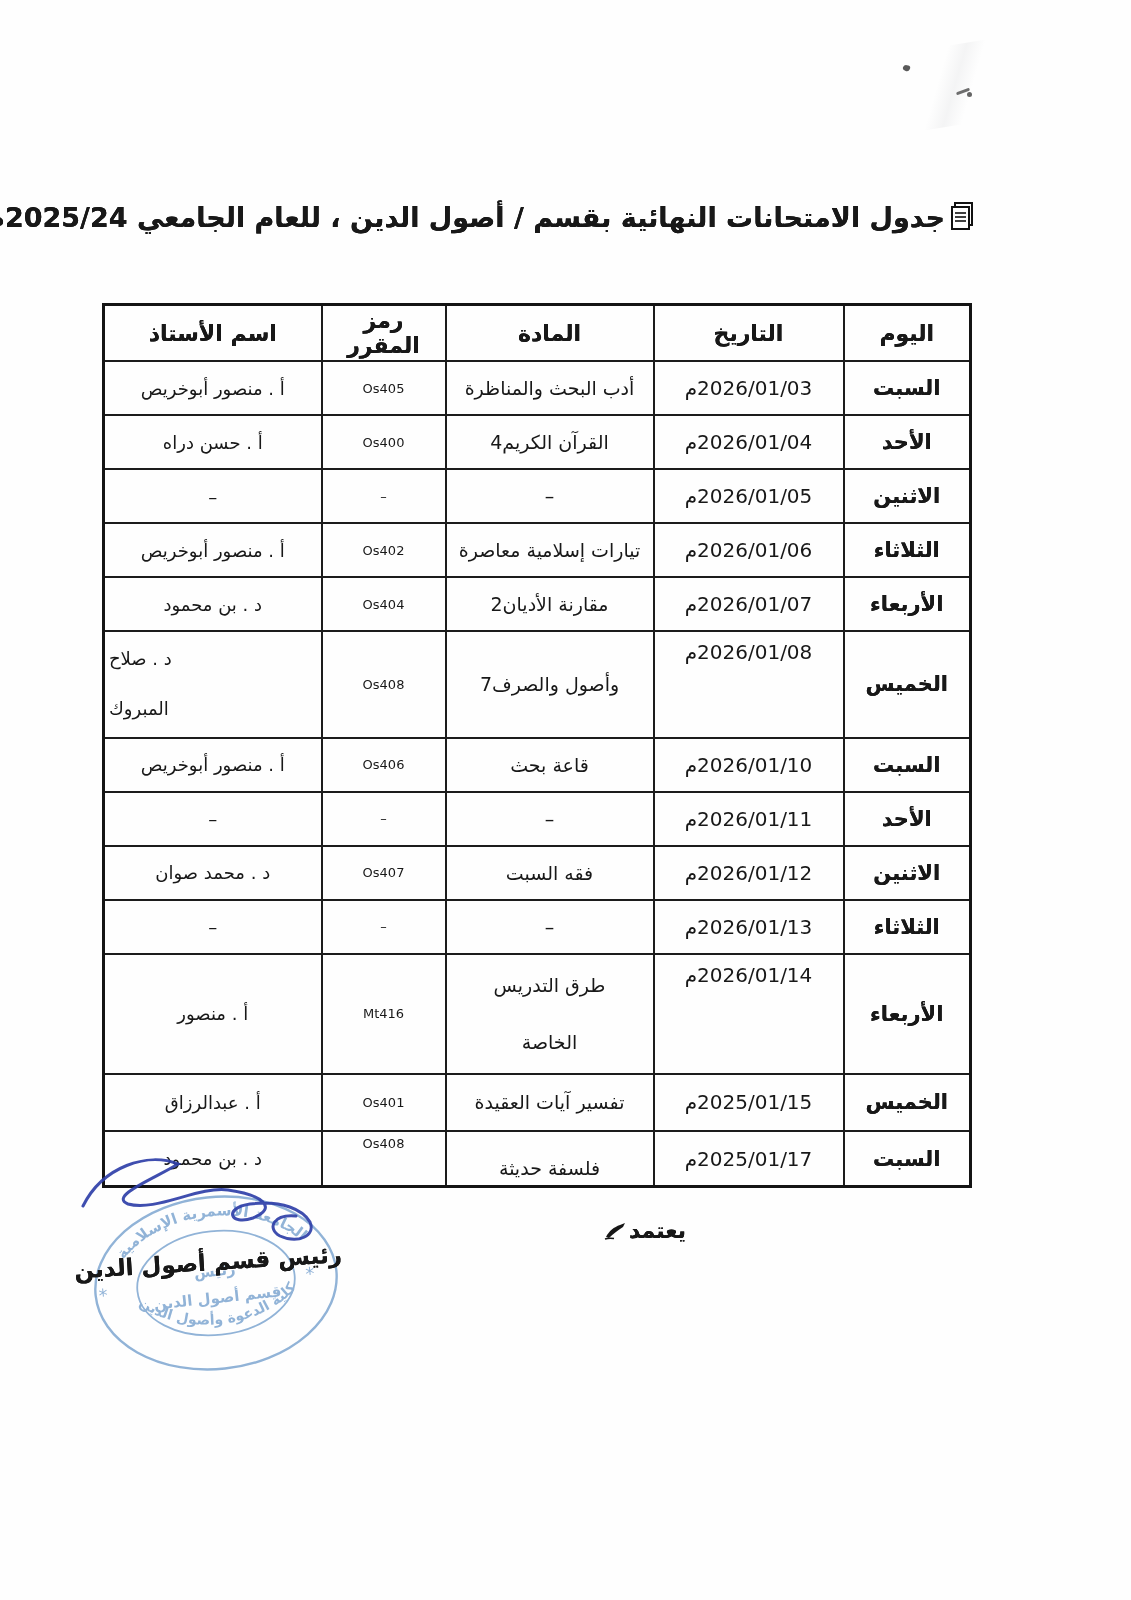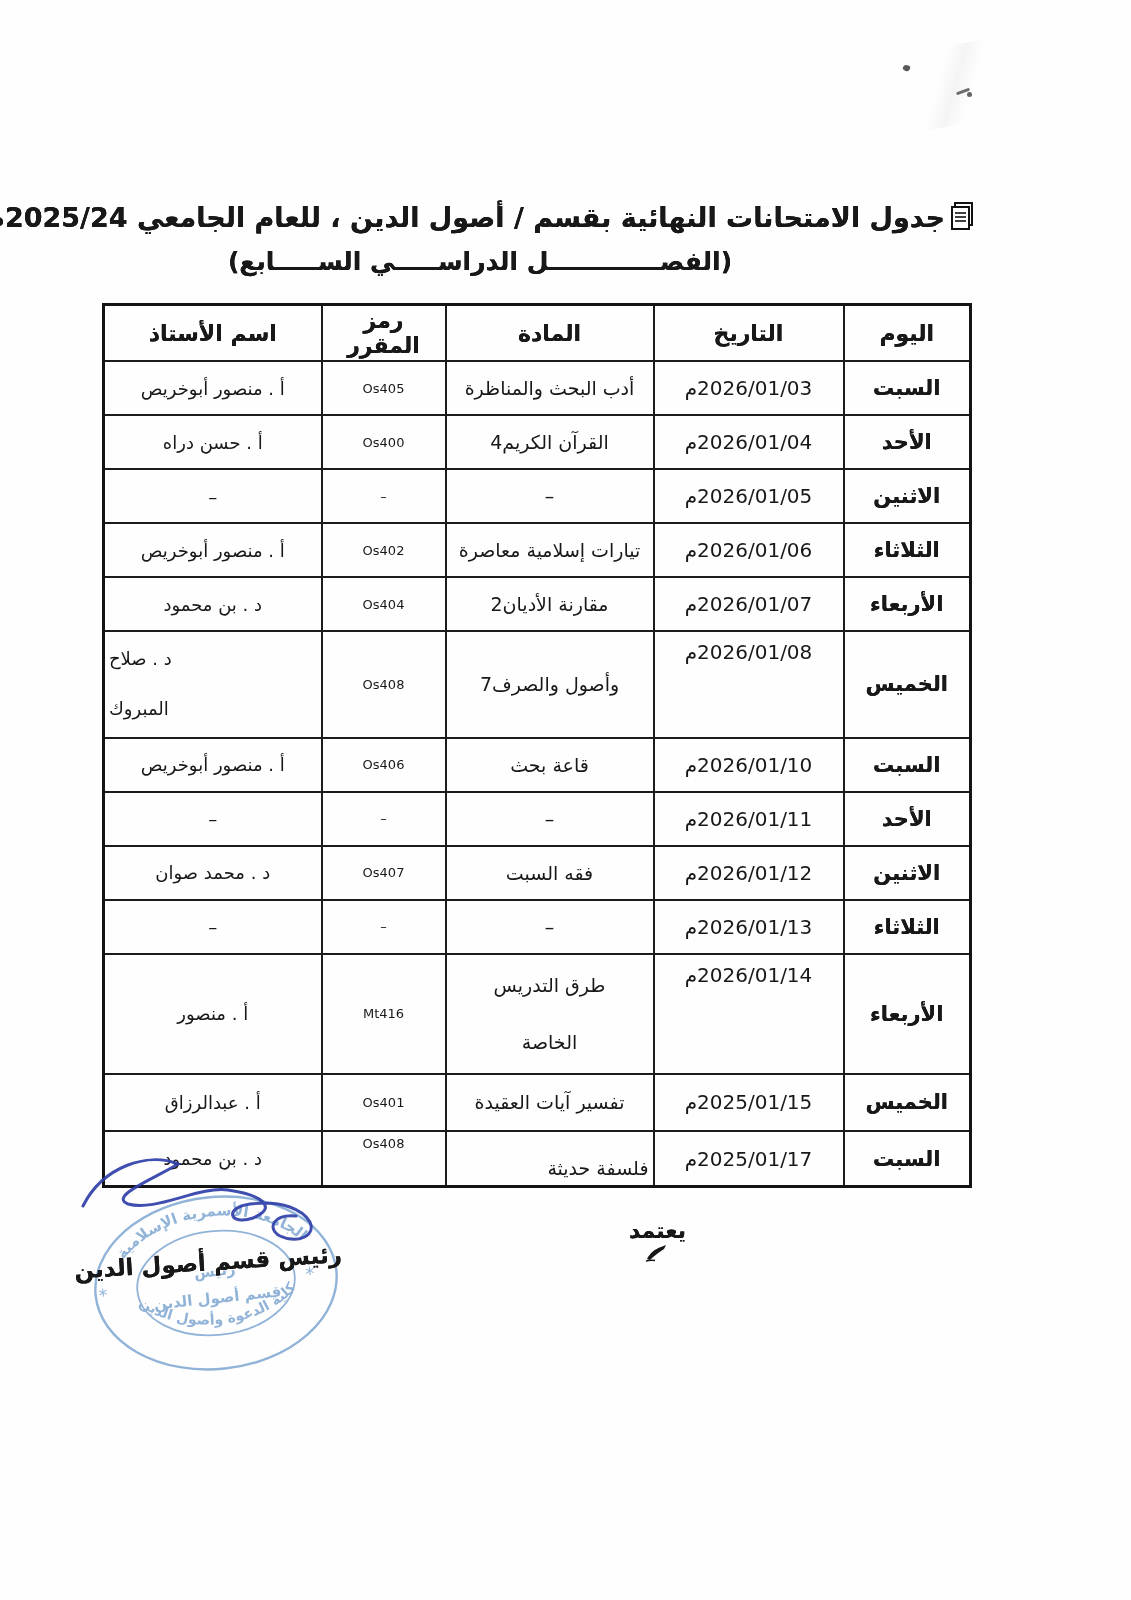--- a/index.html
+++ b/index.html
@@ -47,26 +47,26 @@
 
   .c-day  { font-weight:bold; font-size:21px; text-shadow:0 0 .4px #000; }
   .c-date { font-size:20px; font-weight:400; }
   .c-subject { font-size:19px; white-space:pre-line; }
   .c-code { font-size:13px; direction:ltr; }
   .c-instructor { font-size:18px; white-space:pre-line; }
 
   .schedule tbody tr:nth-child(6)  .c-date,
   .schedule tbody tr:nth-child(11) .c-date { vertical-align:top; padding-top:8px; }
   .schedule tbody tr:nth-child(13) .c-code { vertical-align:top; padding-top:4px; }
-  .schedule tbody tr:nth-child(13) .c-subject { vertical-align:bottom; padding-bottom:6px;text-align:right; }
+  .schedule tbody tr:nth-child(13) .c-subject { vertical-align:bottom; padding-bottom:6px; }
   .schedule tbody tr:nth-child(6)  .c-instructor { line-height:2.8; text-align:left; }
   .schedule tbody tr:nth-child(11) .c-subject { line-height:3.0; }
 
   
-  .approve { position:absolute; top:1218px; right:445px; display:flex; flex-direction:column;
+  .approve { position:absolute; top:1218px; right:445px; display:flex; flex-direction:row;
     align-items:center; gap:1px; font-size:22px; font-weight:bold; text-shadow:0 0 .4px #000; }
   .pen-icon { display:inline-flex; }
 
   .stamp-wrap { position:absolute; left:85px; top:1188px; width:262px; height:190px;
     transform:rotate(-6deg); opacity:.62; }
   .sig-wrap { position:absolute; left:78px; top:1148px; width:252px; height:118px; }
   .approver { position:absolute; left:116px; top:1248px; width:226px; text-align:center;
     font-size:23px; font-weight:bold; transform:rotate(-3.5deg);
     text-shadow:0 0 .5px #000; white-space:nowrap; }
 </style>
@@ -86,21 +86,20 @@
         <svg width="26" height="30" viewBox="0 0 26 30">
           <rect x="6" y="2" width="17" height="22" fill="#fff" stroke="#111" stroke-width="2"></rect>
           <rect x="3" y="6" width="17" height="22" fill="#fff" stroke="#111" stroke-width="2"></rect>
           <line x1="6" y1="12" x2="17" y2="12" stroke="#111" stroke-width="1.6"></line>
           <line x1="6" y1="16" x2="17" y2="16" stroke="#111" stroke-width="1.6"></line>
           <line x1="6" y1="20" x2="17" y2="20" stroke="#111" stroke-width="1.6"></line>
         </svg>
       </span>
       <span>جدول الامتحانات النهائية  بقسم / أصول الدين ، للعام الجامعي 2025/24م</span>
     </div>
-    <div class="title-line2">(الفصـــــــــــــل الدراســـــي الســـــابع)</div>
   </div>
 
   <table class="schedule">
     <colgroup>
       <col style="width:127px">
         <col style="width:190px">
         <col style="width:208px">
       <col style="width:124px">
         <col style="width:218px">
     </colgroup>

